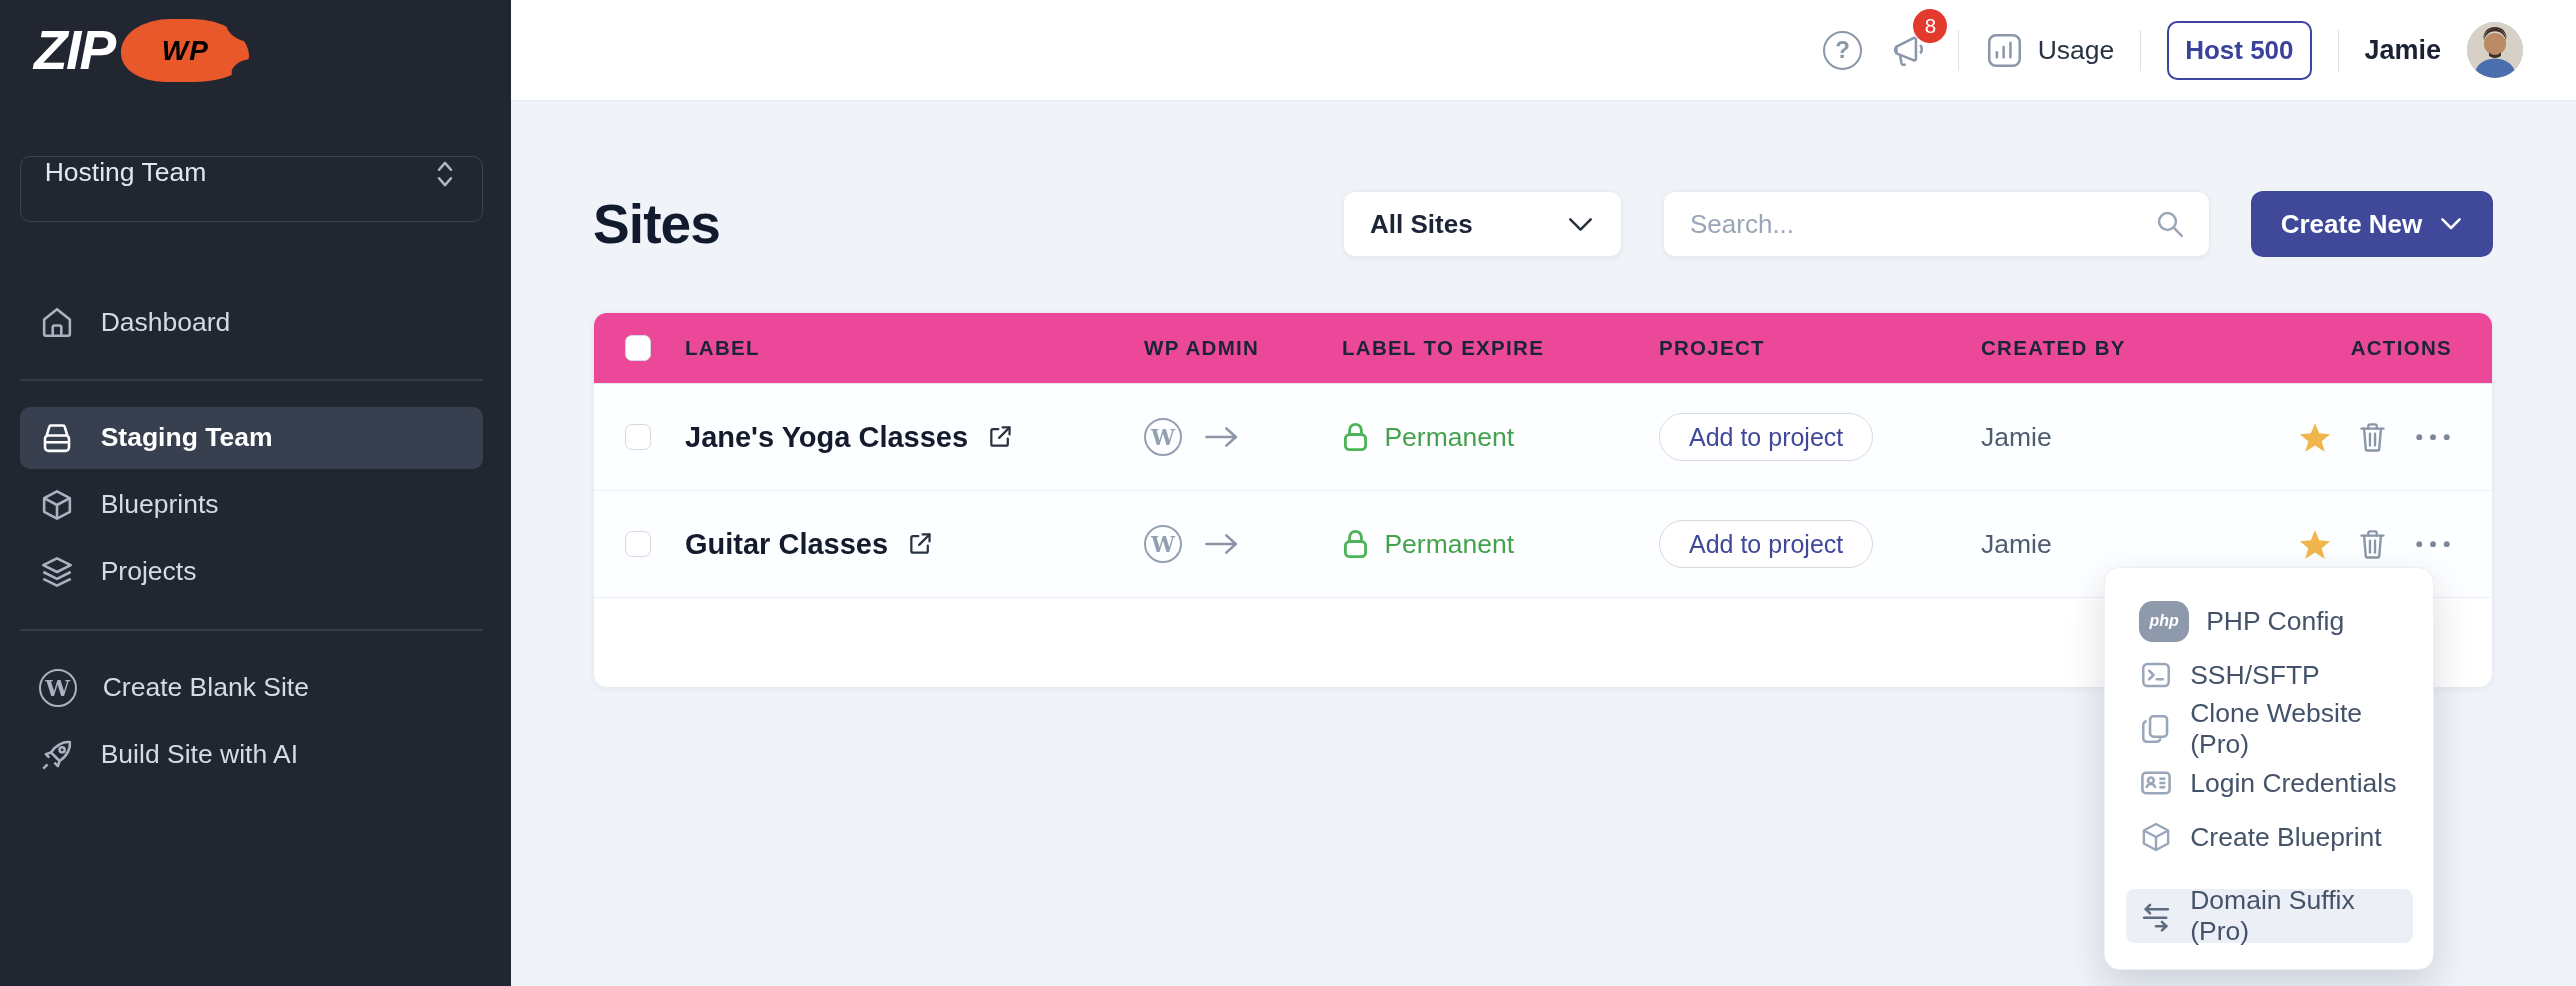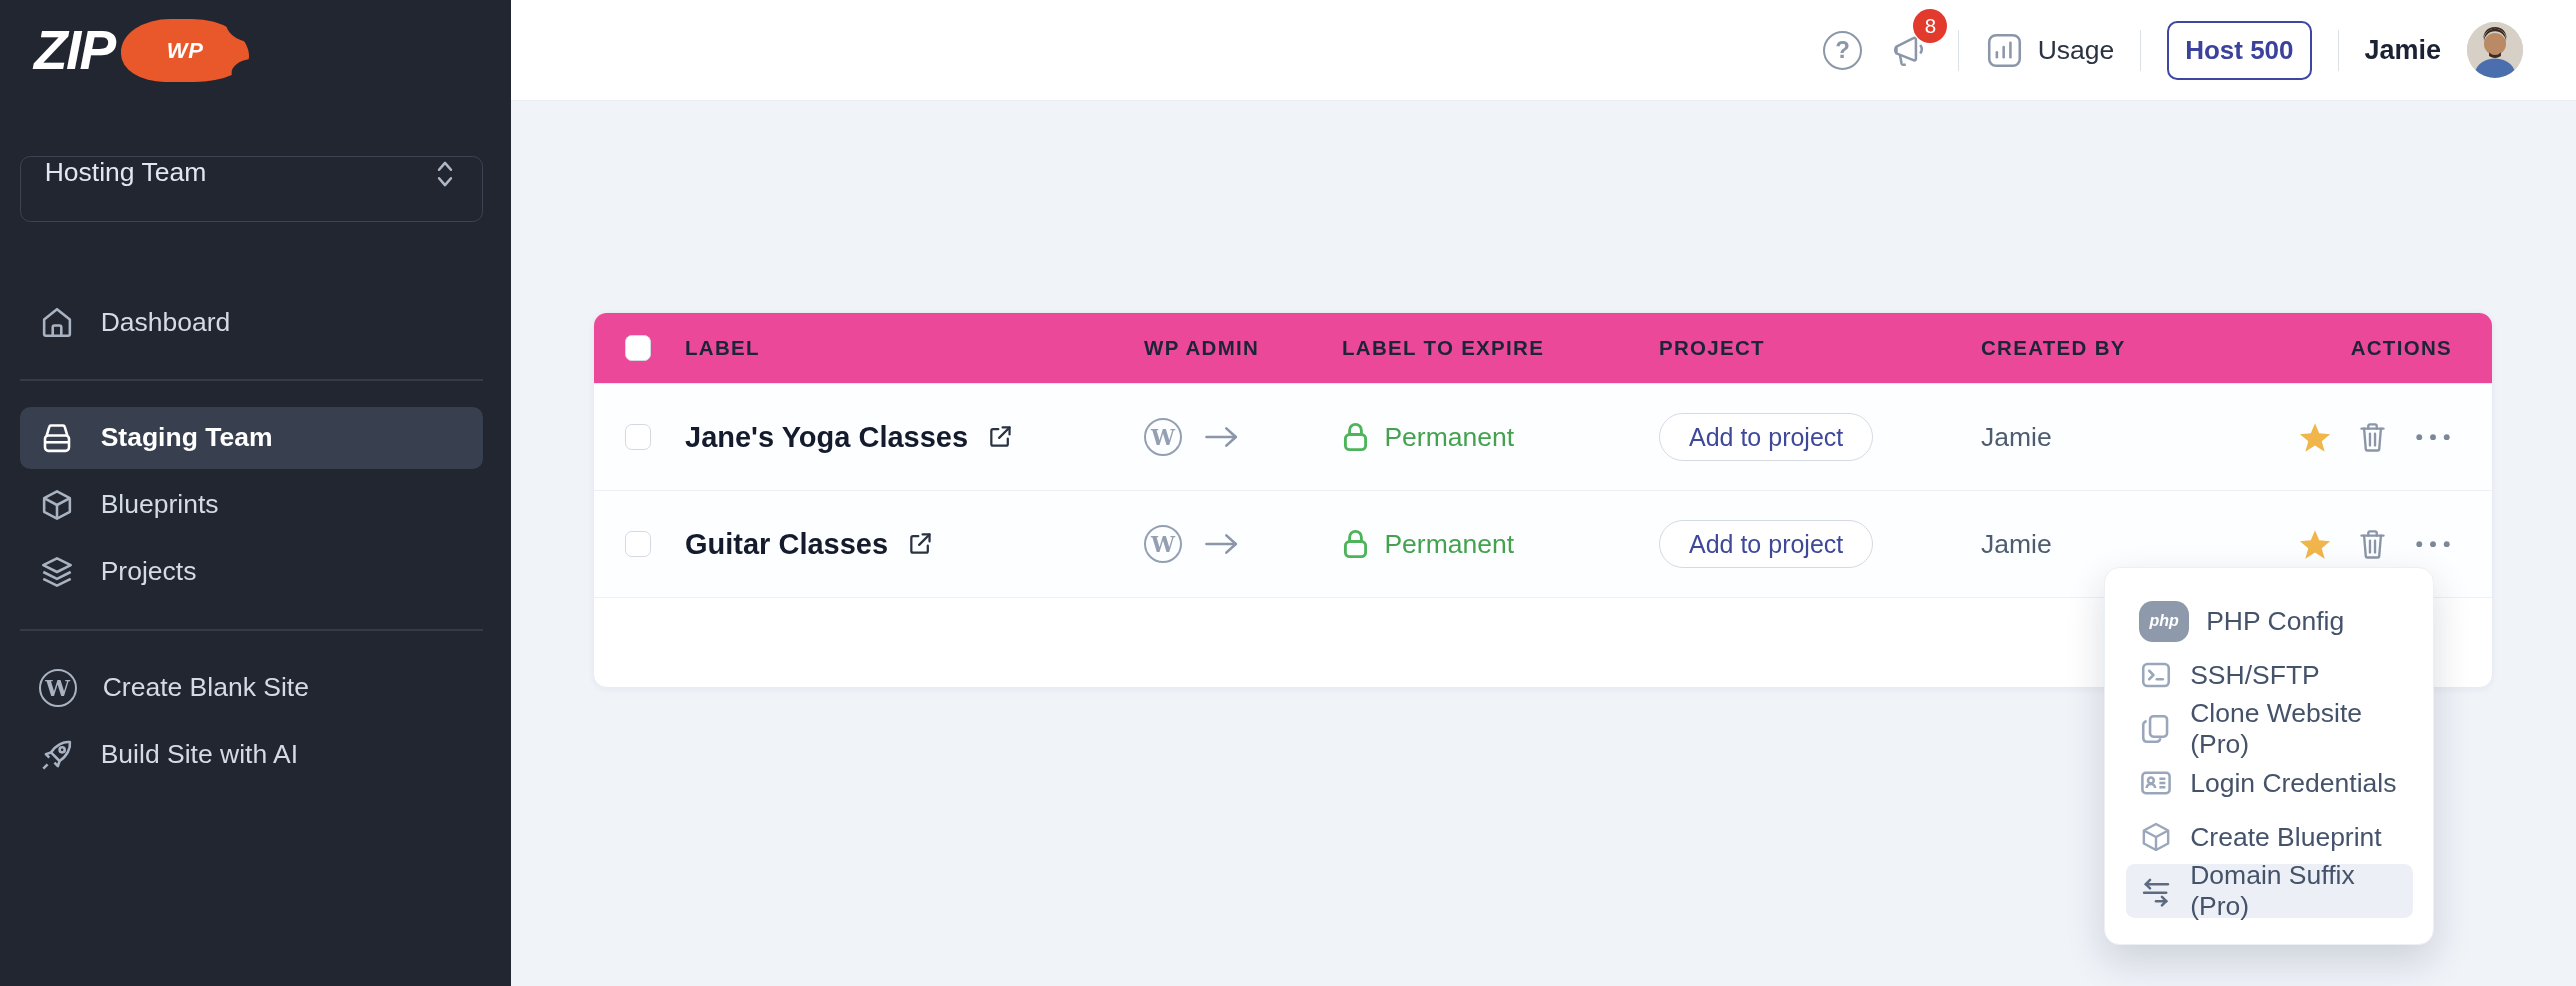--- a/index.html
+++ b/index.html
@@ -9,21 +9,21 @@
   
   .sidebar { position:absolute; left:0; top:0; width:511px; height:986px; background:#212631; z-index:5; }
   .logo { position:absolute; left:34px; top:19px; display:flex; align-items:center; }
   .logo-zip { color:#fff; font-size:55px; font-weight:900; font-style:italic; letter-spacing:-1.7px; line-height:1; }
   .logo-flame { position:relative; margin-left:6.8px; width:128px; height:63px; background:#E8582A;
                 border-radius:52% 60% 58% 46% / 70% 80% 55% 60%; display:flex; align-items:center; justify-content:center; }
   .logo-flame::before { content:""; position:absolute; right:-5.1px; top:3.4px; width:29px; height:19px; background:#212631;
                 border-radius:0 0 0 90%; transform:rotate(8deg); }
   .logo-flame::after { content:""; position:absolute; right:-3.4px; bottom:8.5px; width:22px; height:13.7px; background:#212631;
                 border-radius:90% 0 0 0; transform:rotate(-6deg); }
-  .logo-wp { color:#ffffff; font-size:22px; font-weight:900; font-style:italic; letter-spacing:0.9px; }
+  .logo-wp { color:#000000; font-size:28px; font-weight:900; font-style:italic; letter-spacing:0.9px; }
 
   .team-select { position:absolute; left:19.7px; top:156px; width:463px; height:66px; background:transparent;
                  border:1.7px solid #3C4454; border-radius:10.3px; display:flex; align-items:flex-start; justify-content:space-between;
                  padding:0 24px; cursor:pointer; }
   .team-select span { color:#E2E7EF; font-size:26.5px; }
   .side-nav { position:absolute; left:19.7px; top:291px; width:463px; }
   .nav-item { height:62px; border-radius:10.3px; display:flex; align-items:center; gap:26px; padding:0 19px;
               color:#D5DBE5; font-size:26.5px; cursor:pointer; margin-bottom:5.1px; }
   .nav-item svg { flex:0 0 auto; }
   .nav-item.active { background:#383F4F; color:#FFFFFF; font-weight:700; }
@@ -85,21 +85,21 @@
                  color:#3F4899; font-size:25px; cursor:pointer; font-family:inherit; }
   .created-cell { color:#4E5C70; font-size:26.5px; }
   .actions-cell { display:flex; align-items:center; justify-content:flex-end; gap:27px; }
   .t-foot { height:100%; display:flex; align-items:center; padding-left:40px; color:#3E4A5C; font-size:23px; }
 
   
   .context-menu { position:absolute; left:2104px; top:567px; width:330px; background:#fff; border:0.9px solid #ECEFF4;
                   border-radius:15.4px; box-shadow:0 15.4px 38px rgba(20,30,60,.16); padding:26px 0; z-index:20; }
   .menu-item { height:54px; margin:0 20.5px; padding:0 13.7px; border-radius:8.5px; display:flex; align-items:center; gap:17px;
                color:#45536A; font-size:26.5px; cursor:pointer; }
-  .menu-item.highlighted { background:#ECF0F6; }
+  .menu-item.highlighted { background:#ECF0F6;margin-top:25px; }
   .menu-item svg { flex:0 0 auto; }
   .php-pill { width:50px; height:41px; border-radius:13.7px; background:#8E99AB; color:#fff; font-size:16px; font-weight:700;
               font-style:italic; display:flex; align-items:center; justify-content:center; }
 </style>
 </head>
 <body>
 
 <aside class="sidebar">
   <div class="logo">
     <span class="logo-zip">ZIP</span>
@@ -215,20 +215,44 @@
       <circle cx="33" cy="26" r="13" fill="#B98A63"></circle>
       <path d="M20 24 a13 13 0 0 1 26 0 v-3 a13 13 0 0 0 -26 0 Z" fill="#3B2A20"></path>
       <path d="M19 22 a14 14 0 0 1 28 0 c0 -10 -5 -16 -14 -16 s-14 6 -14 16 Z" fill="#3B2A20"></path>
       <path d="M26 36 q7 6 14 0 v4 q-7 5 -14 0 Z" fill="#3B2A20"></path>
       <path d="M8 66 q2 -22 25 -23 q23 1 25 23 Z" fill="#4B6FAE"></path>
     </svg>
   </div>
 </header>
 
 <main class="main">
+  <div class="page-head">
+    <h1 class="page-title">Sites</h1>
+    <div class="controls">
+      <div class="filter-select">
+        <span>All Sites</span>
+        <svg width="29" height="19" viewBox="0 0 34 22" fill="none" stroke="#2A3342" stroke-width="3" stroke-linecap="round" stroke-linejoin="round">
+            <path d="M5 5 L17 17 L29 5"></path>
+          </svg>
+      </div>
+      <div class="search-wrap">
+        <input type="text" placeholder="Search..." style="">
+        <svg width="32" height="32" viewBox="0 0 38 38" fill="none" stroke="#9AA6B7" stroke-width="3" stroke-linecap="round">
+          <circle cx="16" cy="16" r="10"></circle>
+            <path d="M24 24 L33 33"></path>
+        </svg>
+      </div>
+      <button class="create-btn">
+        <span>Create New</span>
+        <svg width="24" height="15.4" viewBox="0 0 28 18" fill="none" stroke="#fff" stroke-width="3" stroke-linecap="round" stroke-linejoin="round">
+            <path d="M4 4 L14 14 L24 4"></path>
+          </svg>
+      </button>
+    </div>
+  </div>
 
   <section class="card">
     <div class="t-grid t-head">
       <span class="checkbox"></span>
       <span class="th">LABEL</span>
       <span class="th">WP ADMIN</span>
       <span class="th">LABEL TO EXPIRE</span>
       <span class="th">PROJECT</span>
       <span class="th">CREATED BY</span>
       <span class="th right">ACTIONS</span>

